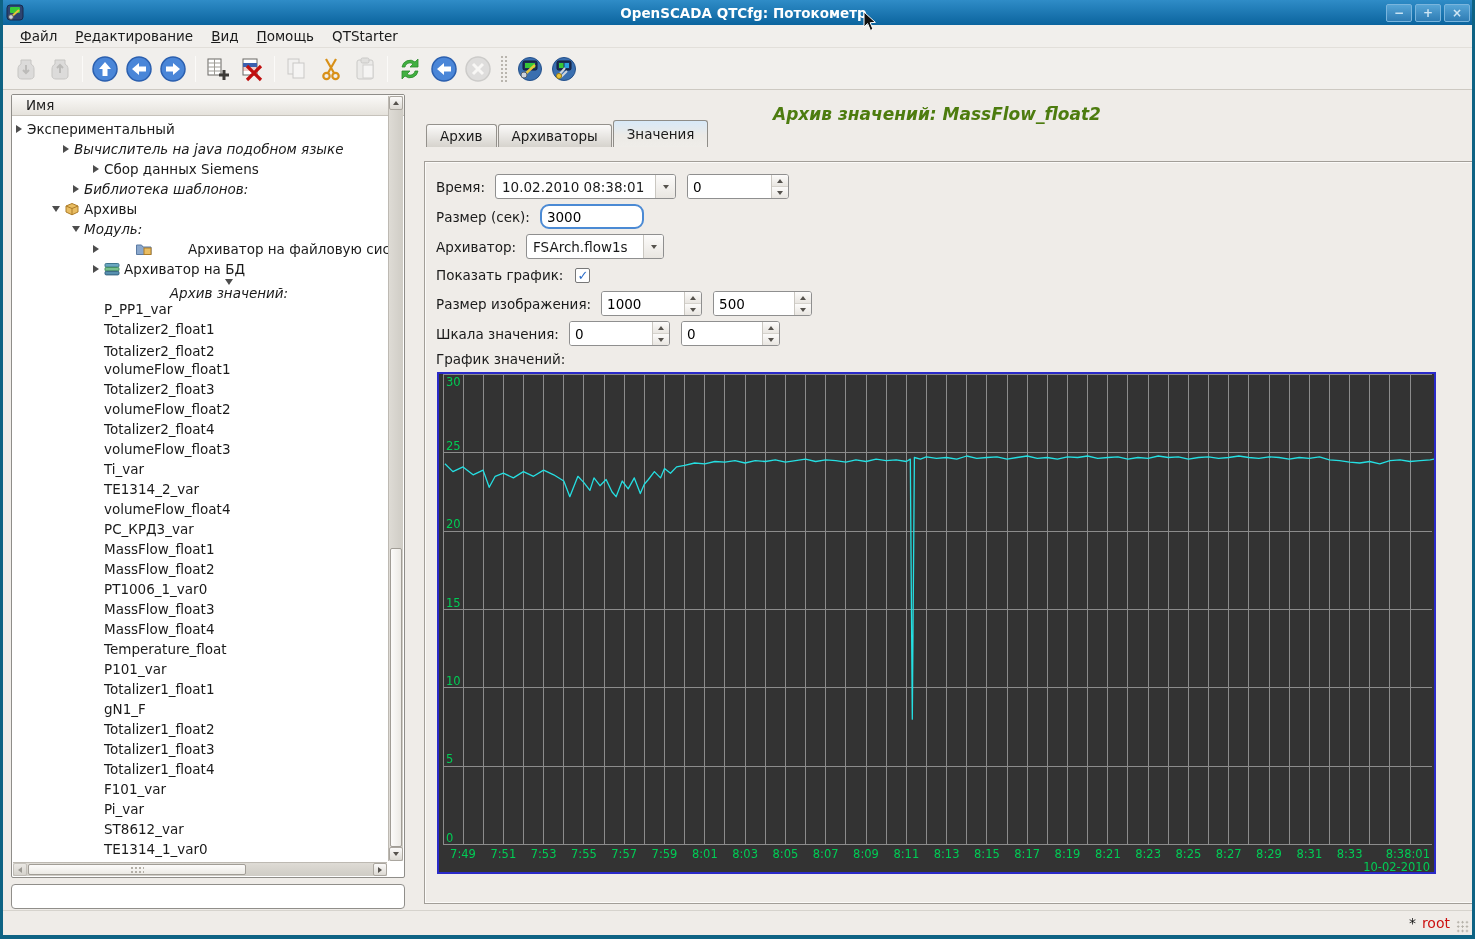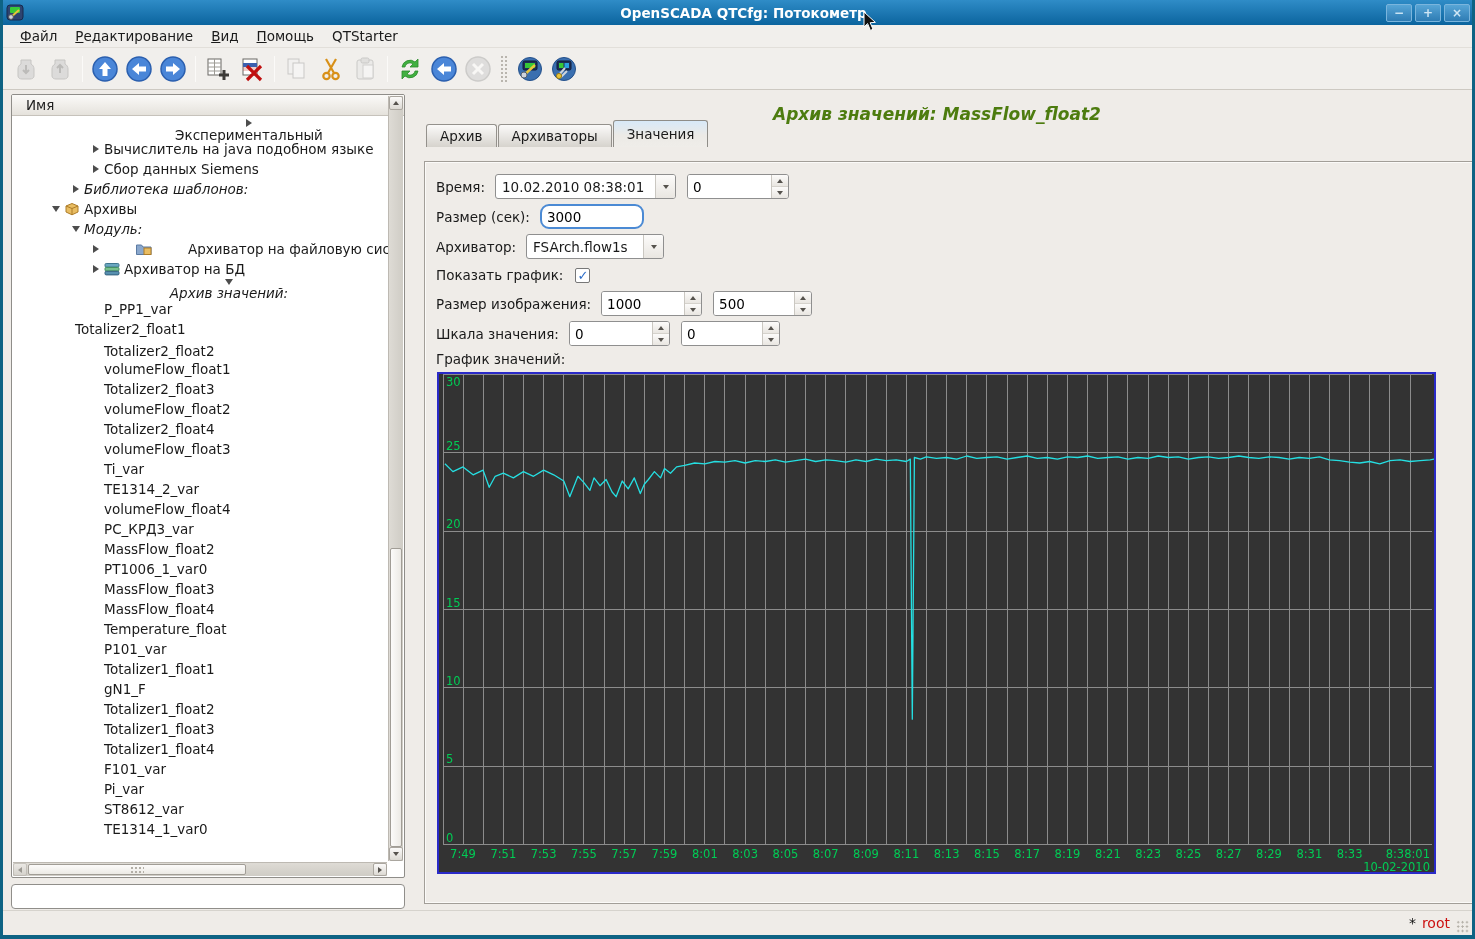--- a/index.html
+++ b/index.html
@@ -267,27 +267,27 @@
         <circle cx="8" cy="20" r="2.6" fill="#e8c53a" stroke="#9a7d1d"></circle>
       </svg>
   </div>
 </div>
 
 <div class="tree-widget">
   <div class="tree-header">
     <span>Имя</span>
   </div>
   <div class="tree-body">
-      <div class="tree-row" style="padding-left: 97px; flex-direction: column;">
+      <div class="tree-row" style="">
         <span class="tw-arrow">
           <span class="tri-right"></span>
         </span>
         <span class="tw-label">Экспериментальный</span>
       </div>
-      <div class="tree-row" style="padding-left: 77px;">
+      <div class="tree-row" style="padding-left: 47px; font-style: italic;">
         <span class="tw-arrow">
           <span class="tri-right"></span>
         </span>
         <span class="tw-label">Вычислитель на java подобном языке</span>
       </div>
       <div class="tree-row" style="padding-left: 77px;">
         <span class="tw-arrow">
           <span class="tri-right"></span>
         </span>
         <span class="tw-label">Сбор данных Siemens</span>
@@ -339,21 +339,21 @@
       <div class="tree-row italic" style="padding-left: 57px; flex-direction: column;">
         <span class="tw-arrow">
           <span class="tri-down"></span>
         </span>
         <span class="tw-label">Архив значений:</span>
       </div>
       <div class="tree-row" style="padding-left: 77px;">
         <span class="tw-arrow"></span>
         <span class="tw-label">P_PP1_var</span>
       </div>
-      <div class="tree-row" style="padding-left: 48px; align-items: center;">
+      <div class="tree-row" style="padding-left: 77px; align-items: center;">
         <span class="tw-arrow"></span>
         <span class="tw-label">Totalizer2_float1</span>
       </div>
       <div class="tree-row" style="padding-left: 77px; align-items: flex-end;">
         <span class="tw-arrow"></span>
         <span class="tw-label">Totalizer2_float2</span>
       </div>
       <div class="tree-row" style="padding-left: 77px;">
         <span class="tw-arrow"></span>
         <span class="tw-label">volumeFlow_float1</span>
@@ -382,20 +382,24 @@
         <span class="tw-arrow"></span>
         <span class="tw-label">TE1314_2_var</span>
       </div>
       <div class="tree-row" style="padding-left: 77px;">
         <span class="tw-arrow"></span>
         <span class="tw-label">volumeFlow_float4</span>
       </div>
       <div class="tree-row" style="padding-left: 77px;">
         <span class="tw-arrow"></span>
         <span class="tw-label">PC_КРД3_var</span>
+      </div>
+      <div class="tree-row" style="padding-left: 77px;">
+        <span class="tw-arrow"></span>
+        <span class="tw-label">MassFlow_float1</span>
       </div>
       <div class="tree-row" style="padding-left: 77px;">
         <span class="tw-arrow"></span>
         <span class="tw-label">MassFlow_float2</span>
       </div>
       <div class="tree-row" style="padding-left: 77px;">
         <span class="tw-arrow"></span>
         <span class="tw-label">PT1006_1_var0</span>
       </div>
       <div class="tree-row" style="padding-left: 77px;">

